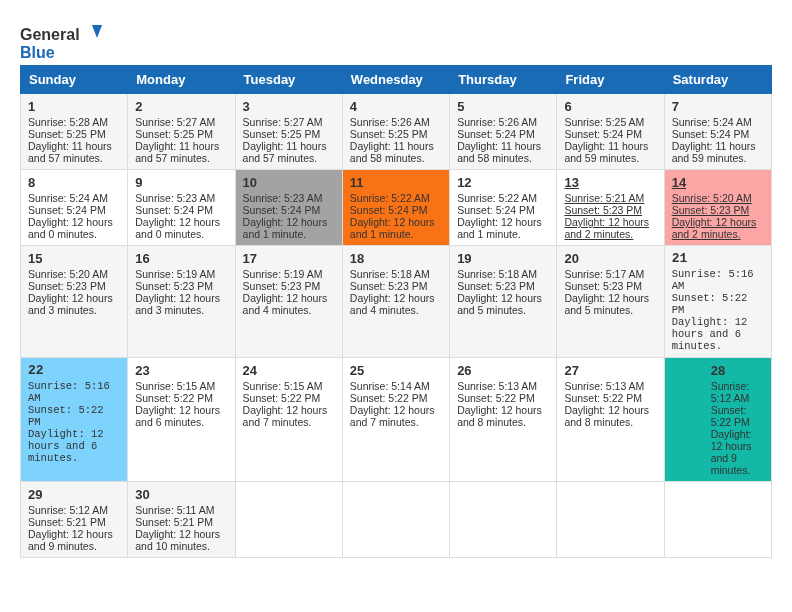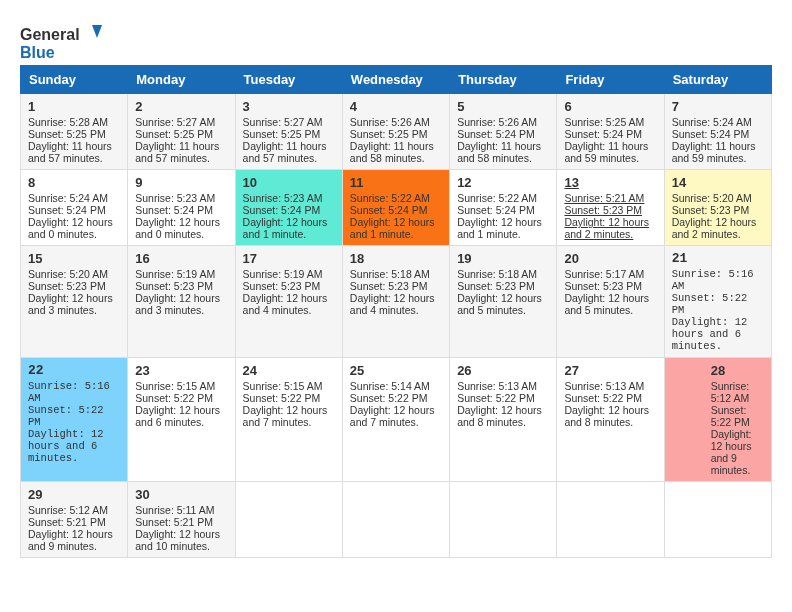--- a/index.html
+++ b/index.html
@@ -110,43 +110,43 @@
         <td style="background: rgb(245, 245, 245);"><span class="day-num">2</span><span>Sunrise: 5:27 AM<br>Sunset: 5:25 PM<br>Daylight: 11 hours and 57 minutes.</span></td>
         <td style="background: rgb(245, 245, 245);"><span class="day-num">3</span><span>Sunrise: 5:27 AM<br>Sunset: 5:25 PM<br>Daylight: 11 hours and 57 minutes.</span></td>
         <td style="background: rgb(245, 245, 245);"><span class="day-num">4</span><span>Sunrise: 5:26 AM<br>Sunset: 5:25 PM<br>Daylight: 11 hours and 58 minutes.</span></td>
         <td style="background: rgb(245, 245, 245);"><span class="day-num">5</span><span>Sunrise: 5:26 AM<br>Sunset: 5:24 PM<br>Daylight: 11 hours and 58 minutes.</span></td>
         <td style="background: rgb(245, 245, 245);"><span class="day-num">6</span><span>Sunrise: 5:25 AM<br>Sunset: 5:24 PM<br>Daylight: 11 hours and 59 minutes.</span></td>
         <td style="background: rgb(245, 245, 245);"><span class="day-num">7</span><span>Sunrise: 5:24 AM<br>Sunset: 5:24 PM<br>Daylight: 11 hours and 59 minutes.</span></td>
       </tr>
       <tr>
         <td style="background: rgb(255, 255, 255);"><span class="day-num">8</span><span>Sunrise: 5:24 AM<br>Sunset: 5:24 PM<br>Daylight: 12 hours and 0 minutes.</span></td>
         <td style="background: rgb(255, 255, 255);"><span class="day-num">9</span><span>Sunrise: 5:23 AM<br>Sunset: 5:24 PM<br>Daylight: 12 hours and 0 minutes.</span></td>
-        <td style="background: #5eead4;"><span class="day-num">10</span><span>Sunrise: 5:23 AM<br>Sunset: 5:24 PM<br>Daylight: 12 hours and 1 minute.</span></td>
+        <td style="background: #a3a3a3;"><span class="day-num">10</span><span>Sunrise: 5:23 AM<br>Sunset: 5:24 PM<br>Daylight: 12 hours and 1 minute.</span></td>
         <td style="background: #f97316;"><span class="day-num">11</span><span>Sunrise: 5:22 AM<br>Sunset: 5:24 PM<br>Daylight: 12 hours and 1 minute.</span></td>
         <td style="background: rgb(255, 255, 255);"><span class="day-num">12</span><span>Sunrise: 5:22 AM<br>Sunset: 5:24 PM<br>Daylight: 12 hours and 1 minute.</span></td>
         <td style="background: rgb(255, 255, 255); text-decoration: underline;"><span class="day-num">13</span><span>Sunrise: 5:21 AM<br>Sunset: 5:23 PM<br>Daylight: 12 hours and 2 minutes.</span></td>
-        <td style="background: #fef9c3;"><span class="day-num">14</span><span>Sunrise: 5:20 AM<br>Sunset: 5:23 PM<br>Daylight: 12 hours and 2 minutes.</span></td>
+        <td style="background: #fca5a5; text-decoration: underline;"><span class="day-num">14</span><span>Sunrise: 5:20 AM<br>Sunset: 5:23 PM<br>Daylight: 12 hours and 2 minutes.</span></td>
       </tr>
       <tr>
         <td style="background: rgb(245, 245, 245);"><span class="day-num">15</span><span>Sunrise: 5:20 AM<br>Sunset: 5:23 PM<br>Daylight: 12 hours and 3 minutes.</span></td>
         <td style="background: rgb(245, 245, 245);"><span class="day-num">16</span><span>Sunrise: 5:19 AM<br>Sunset: 5:23 PM<br>Daylight: 12 hours and 3 minutes.</span></td>
         <td style="background: rgb(245, 245, 245);"><span class="day-num">17</span><span>Sunrise: 5:19 AM<br>Sunset: 5:23 PM<br>Daylight: 12 hours and 4 minutes.</span></td>
         <td style="background: rgb(245, 245, 245);"><span class="day-num">18</span><span>Sunrise: 5:18 AM<br>Sunset: 5:23 PM<br>Daylight: 12 hours and 4 minutes.</span></td>
         <td style="background: rgb(245, 245, 245);"><span class="day-num">19</span><span>Sunrise: 5:18 AM<br>Sunset: 5:23 PM<br>Daylight: 12 hours and 5 minutes.</span></td>
         <td style="background: rgb(245, 245, 245); margin-left: 24px;"><span class="day-num">20</span><span>Sunrise: 5:17 AM<br>Sunset: 5:23 PM<br>Daylight: 12 hours and 5 minutes.</span></td>
         <td style="background: rgb(245, 245, 245); font-family: Liberation Mono, monospace;"><span class="day-num">21</span><span>Sunrise: 5:16 AM<br>Sunset: 5:22 PM<br>Daylight: 12 hours and 6 minutes.</span></td>
       </tr>
       <tr>
         <td style="background: #7dd3fc; font-family: Liberation Mono, monospace;"><span class="day-num">22</span><span>Sunrise: 5:16 AM<br>Sunset: 5:22 PM<br>Daylight: 12 hours and 6 minutes.</span></td>
         <td style="background: rgb(255, 255, 255);"><span class="day-num">23</span><span>Sunrise: 5:15 AM<br>Sunset: 5:22 PM<br>Daylight: 12 hours and 6 minutes.</span></td>
         <td style="background: rgb(255, 255, 255);"><span class="day-num">24</span><span>Sunrise: 5:15 AM<br>Sunset: 5:22 PM<br>Daylight: 12 hours and 7 minutes.</span></td>
         <td style="background: rgb(255, 255, 255);"><span class="day-num">25</span><span>Sunrise: 5:14 AM<br>Sunset: 5:22 PM<br>Daylight: 12 hours and 7 minutes.</span></td>
         <td style="background: rgb(255, 255, 255);"><span class="day-num">26</span><span>Sunrise: 5:13 AM<br>Sunset: 5:22 PM<br>Daylight: 12 hours and 8 minutes.</span></td>
         <td style="background: rgb(255, 255, 255);"><span class="day-num">27</span><span>Sunrise: 5:13 AM<br>Sunset: 5:22 PM<br>Daylight: 12 hours and 8 minutes.</span></td>
-        <td style="background: #fca5a5; padding-left: 46px;"><span class="day-num">28</span><span>Sunrise: 5:12 AM<br>Sunset: 5:22 PM<br>Daylight: 12 hours and 9 minutes.</span></td>
+        <td style="background: #14b8a6; padding-left: 46px;"><span class="day-num">28</span><span>Sunrise: 5:12 AM<br>Sunset: 5:22 PM<br>Daylight: 12 hours and 9 minutes.</span></td>
       </tr>
       <tr>
         <td style="background: rgb(245, 245, 245);"><span class="day-num">29</span><span>Sunrise: 5:12 AM<br>Sunset: 5:21 PM<br>Daylight: 12 hours and 9 minutes.</span></td>
         <td style="background: rgb(245, 245, 245);"><span class="day-num">30</span><span>Sunrise: 5:11 AM<br>Sunset: 5:21 PM<br>Daylight: 12 hours and 10 minutes.</span></td>
         <td class="empty-cell" style="background: rgb(255, 255, 255);"></td>
         <td class="empty-cell" style="background: rgb(255, 255, 255);"></td>
         <td class="empty-cell" style="background: rgb(255, 255, 255);"></td>
         <td class="empty-cell" style="background: rgb(255, 255, 255);"></td>
         <td class="empty-cell" style="background: rgb(255, 255, 255);"></td>
       </tr>

